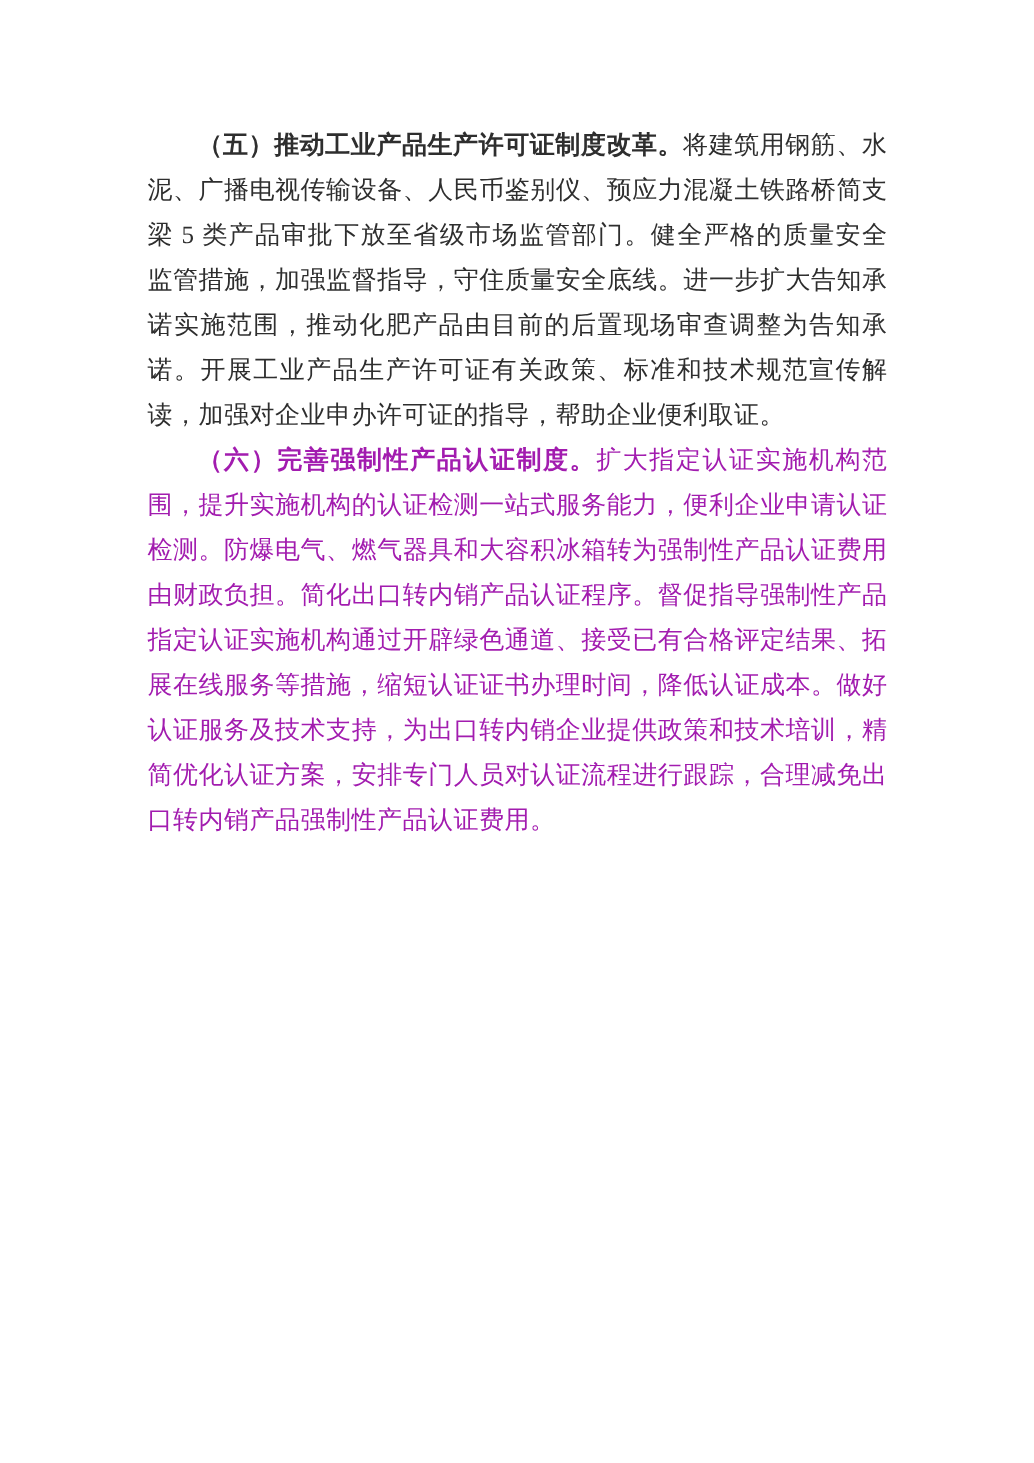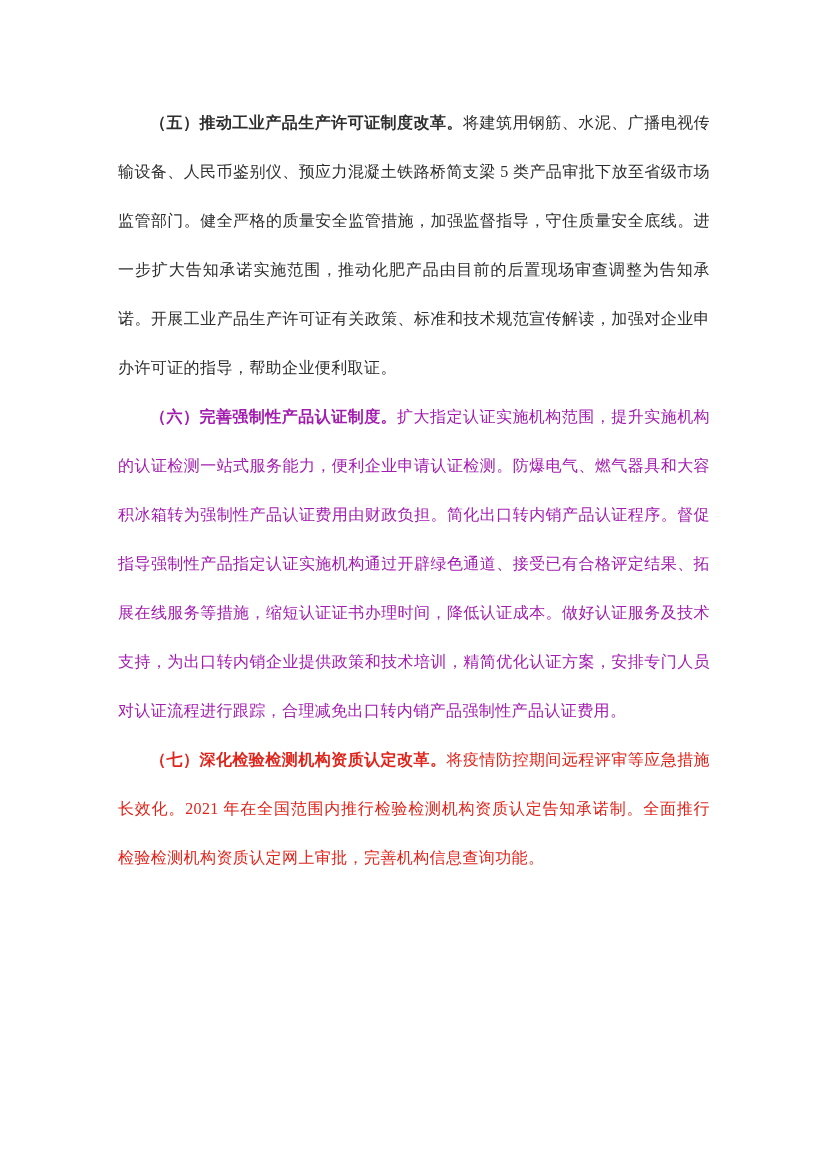--- a/index.html
+++ b/index.html
@@ -15,36 +15,35 @@
   .page {
     box-sizing: border-box;
     width: 827px;
     height: 1170px;
     background: #ffffff;
     padding: 98px 117px 0 118px;
   }
   .para {
     margin: 0;
     font-family: "Liberation Serif", "DejaVu Serif", serif;
-    font-size: 16px;
-    line-height: 49px;
+    font-size: 20px;
+    line-height: 36px;
     text-align: justify;
     text-justify: inter-character;
     text-indent: 2em;
     letter-spacing: 0.4px;
     word-break: break-all;
   }
   .para .lead {
     font-weight: bold;
   }
 </style>
 </head>
 <body>
 
 <div class="page">
 
   <p class="para" style="color: rgb(46, 46, 46);"><span class="lead">（五）推动工业产品生产许可证制度改革。</span><span class="body-text">将建筑用钢筋、水泥、广播电视传输设备、人民币鉴别仪、预应力混凝土铁路桥简支梁 5 类产品审批下放至省级市场监管部门。健全严格的质量安全监管措施，加强监督指导，守住质量安全底线。进一步扩大告知承诺实施范围，推动化肥产品由目前的后置现场审查调整为告知承诺。开展工业产品生产许可证有关政策、标准和技术规范宣传解读，加强对企业申办许可证的指导，帮助企业便利取证。</span></p>
 
   <p class="para" style="color: #a21caf;"><span class="lead">（六）完善强制性产品认证制度。</span><span class="body-text">扩大指定认证实施机构范围，提升实施机构的认证检测一站式服务能力，便利企业申请认证检测。防爆电气、燃气器具和大容积冰箱转为强制性产品认证费用由财政负担。简化出口转内销产品认证程序。督促指导强制性产品指定认证实施机构通过开辟绿色通道、接受已有合格评定结果、拓展在线服务等措施，缩短认证证书办理时间，降低认证成本。做好认证服务及技术支持，为出口转内销企业提供政策和技术培训，精简优化认证方案，安排专门人员对认证流程进行跟踪，合理减免出口转内销产品强制性产品认证费用。</span></p>
 
-  <p class="para" style="color: rgb(223, 36, 27);"><span class="lead">（七）深化检验检测机构资质认定改革。</span><span class="body-text">将疫情防控期间远程评审等应急措施长效化。2021 年在全国范围内推行检验检测机构资质认定告知承诺制。全面推行检验检测机构资质认定网上审批，完善机构信息查询功能。</span></p>
 
 </div>
 
 </body></html>

